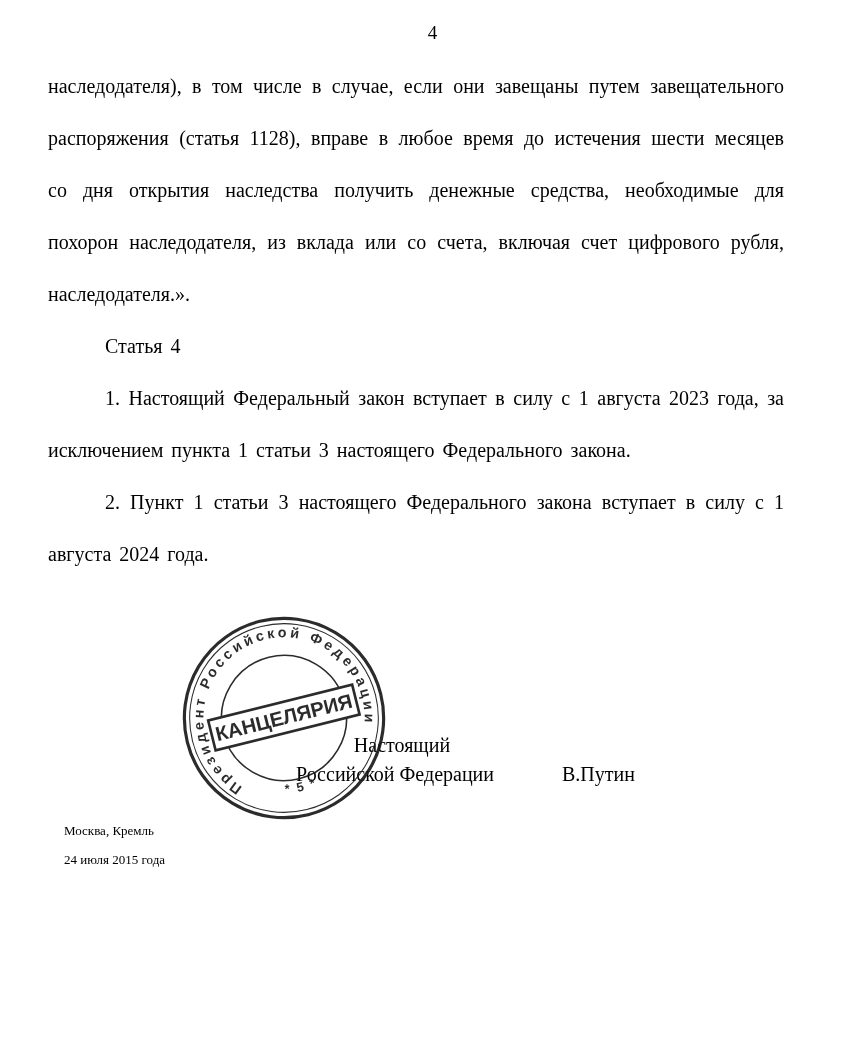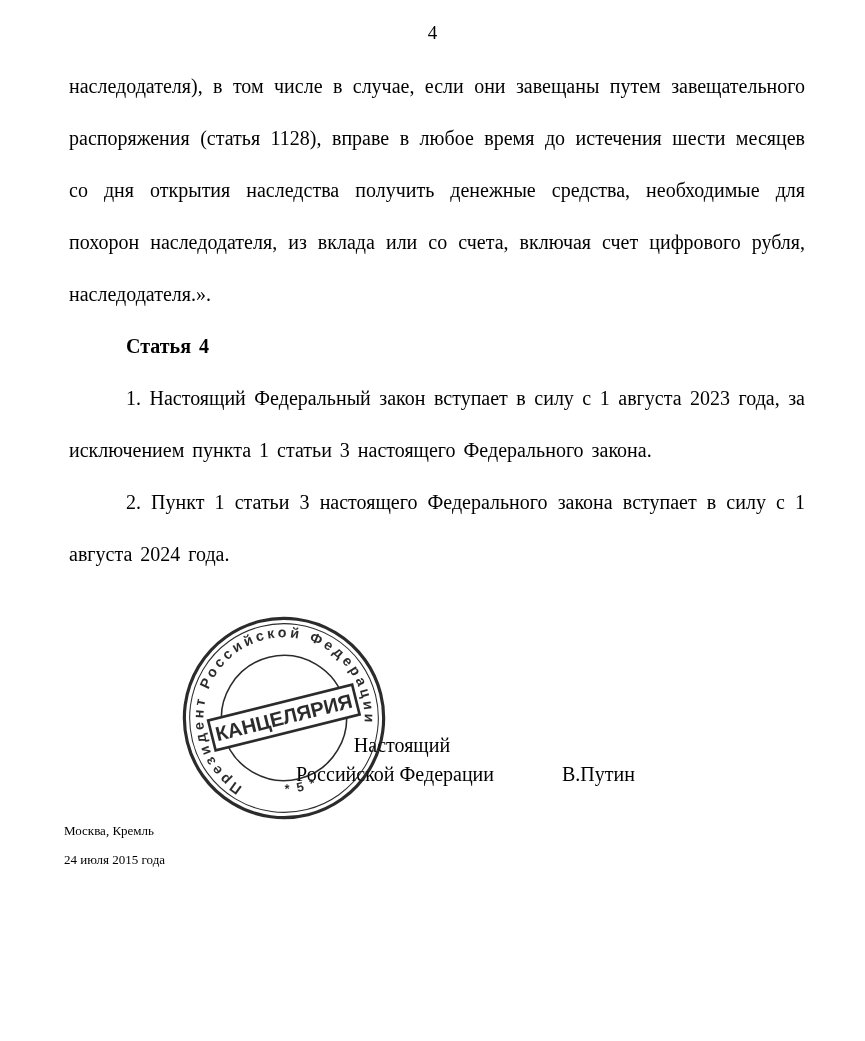--- a/index.html
+++ b/index.html
@@ -16,31 +16,31 @@
     position: absolute;
     top: 22px;
     left: 0;
     width: 100%;
     text-align: center;
     font-size: 19px;
   }
   .content {
     position: absolute;
     top: 60px;
-    left: 69px;
+    left: 48px;
     width: 736px;
     font-size: 20px;
     line-height: 52px;
     text-align: justify;
     word-spacing: 3px;
   }
   .content p { margin: 0; }
   .para-indent { text-indent: 57px; }
   .article-heading {
-    font-weight: bold;
+    font-weight: normal;
     text-indent: 57px;
     text-align: left;
   }
   .signature {
     position: absolute;
     left: 296px;
     top: 731px;
     font-size: 20px;
     line-height: 29px;
     z-index: 1;

